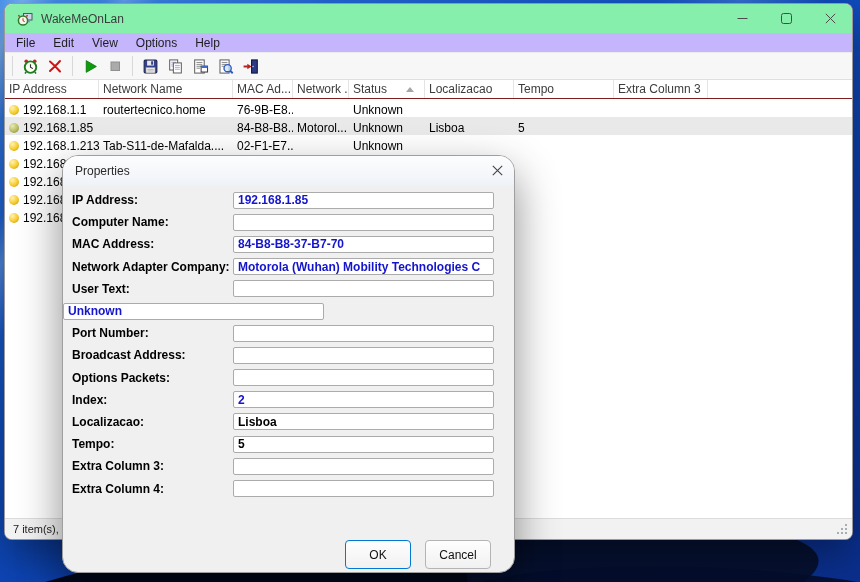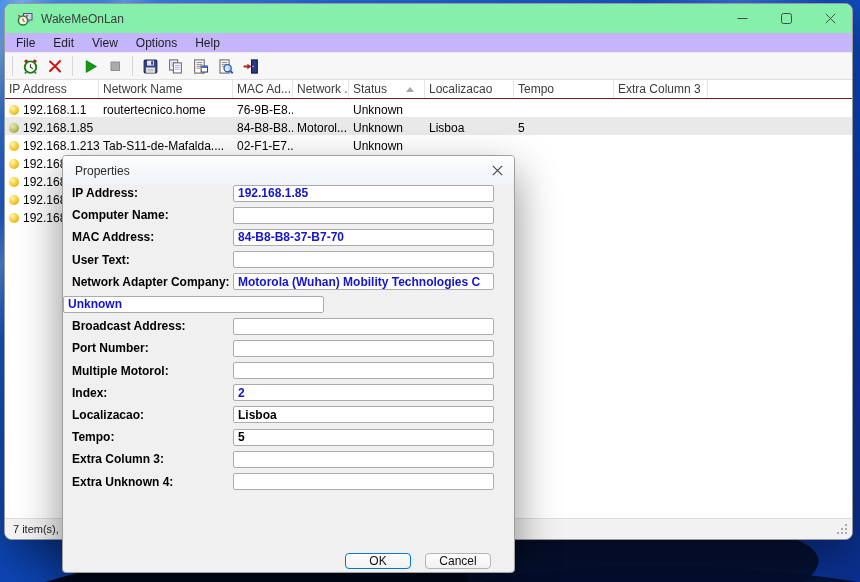--- a/index.html
+++ b/index.html
@@ -40,34 +40,34 @@
   .lv-c{padding-left:4px;overflow:hidden;white-space:nowrap;flex:0 0 auto}
   .ipcell{display:flex;align-items:center}
   .orb{width:10px;height:10px;border-radius:50%;margin-right:4px;flex:0 0 auto}
   .orb-yellow{background:radial-gradient(circle at 35% 30%,#fff3b0,#f7cb2e 55%,#c38d00)}
   .orb-olive{background:radial-gradient(circle at 35% 30%,#e8eab2,#b9bd62 55%,#7e812e)}
 
   .statusbar{height:21px;background:#f2f2f2;border-top:1px solid #dcdcdc;display:flex;align-items:center;padding:0 8px;font-size:11px;color:#222;flex:0 0 auto;position:relative}
   .grip{position:absolute;right:5px;bottom:5px;width:2px;height:2px;background:#a7adb3;box-shadow:0 -4px 0 #a7adb3,0 -8px 0 #a7adb3,-4px 0 0 #a7adb3,-4px -4px 0 #a7adb3,-8px 0 0 #a7adb3}
 
   
-  .dialog{position:absolute;left:62px;top:155px;width:453px;height:418px;background:#f0f0f0;border:1px solid #9f9f9f;border-radius:4px;box-shadow:0 18px 44px rgba(0,0,0,.45);z-index:5;overflow:hidden}
+  .dialog{position:absolute;left:62px;top:155px;width:453px;height:418px;background:#f0f0f0;border:1px solid #9f9f9f;border-radius:16px;box-shadow:0 18px 44px rgba(0,0,0,.45);z-index:5;overflow:hidden}
   .dlg-titlebar{height:29px;background:linear-gradient(#fdfdfe,#eff3f8);display:flex;align-items:center;padding:0 0 0 12px;color:#2a2a2a}
   .dlg-close{margin-left:auto;width:34px;height:100%;display:flex;align-items:center;justify-content:center}
-  .dlg-fields{position:absolute;left:0;top:26px;right:0}
+  .dlg-fields{position:absolute;left:0;top:33px;right:0}
   .dlg-field{height:22.2px;display:flex;align-items:center}
   .dlg-label{width:170px;padding-left:9px;font-weight:bold;color:#000;flex:0 0 auto;white-space:nowrap;overflow:hidden}
   .dlg-input{width:261px;height:17px;background:#fff;border:1px solid #ababab;border-radius:2px;display:flex;align-items:center;padding:0 4px;font-weight:bold;overflow:hidden;white-space:nowrap}
   .dlg-input.focused{border-color:#0067c0;border-bottom-width:2px}
   .caret{display:none;width:1px;height:12px;background:#000;flex:0 0 auto}
   .dlg-input.focused .caret{display:inline-block}
   .val-blue{color:#1414cc}
   .val-black{color:#000}
   .dlg-buttons{position:absolute;right:23px;bottom:3px;display:flex;gap:14px}
-  .dlg-btn{width:66px;height:16px;background:linear-gradient(#fefefe,#f1f1f1);border:1px solid #b4b4b4;border-radius:4px;display:flex;align-items:center;justify-content:center;color:#111}
+  .dlg-btn{width:66px;height:29px;background:linear-gradient(#fefefe,#f1f1f1);border:1px solid #b4b4b4;border-radius:4px;display:flex;align-items:center;justify-content:center;color:#111}
   .dlg-btn.primary{border-color:#0078d4}
 </style>
 </head>
 <body>
 
 <div class="desktop">
   <div class="wp-streaks"></div>
   <div class="wp-dark1"></div>
   <div class="wp-dark2"></div>
   <div class="wp-dark3"></div>
@@ -349,61 +349,61 @@
 
       <div class="dlg-field">
         <span class="dlg-label">MAC Address:</span>
         <div class="dlg-input">
           <span class="val-blue">84-B8-B8-37-B7-70</span>
 
         </div>
       </div>
 
       <div class="dlg-field">
+        <span class="dlg-label">Network Adapter Company:</span>
+        <div class="dlg-input">
+          <span class="val-blue">Motorola (Wuhan) Mobility Technologies C</span>
+
+        </div>
+      </div>
+
+      <div class="dlg-field">
         <span class="dlg-label">User Text:</span>
         <div class="dlg-input">
           <span></span>
 
         </div>
       </div>
 
       <div class="dlg-field">
-        <span class="dlg-label">Network Adapter Company:</span>
-        <div class="dlg-input">
-          <span class="val-blue">Motorola (Wuhan) Mobility Technologies C</span>
-
-        </div>
-      </div>
-
-      <div class="dlg-field">
         <div class="dlg-input">
           <span class="val-blue">Unknown</span>
 
         </div>
       </div>
 
 
       <div class="dlg-field">
+        <span class="dlg-label">Port Number:</span>
+        <div class="dlg-input">
+          <span></span>
+
+        </div>
+      </div>
+
+      <div class="dlg-field">
         <span class="dlg-label">Broadcast Address:</span>
         <div class="dlg-input">
           <span></span>
 
         </div>
       </div>
 
       <div class="dlg-field">
-        <span class="dlg-label">Port Number:</span>
-        <div class="dlg-input">
-          <span></span>
-
-        </div>
-      </div>
-
-      <div class="dlg-field">
-        <span class="dlg-label">Multiple Motorol:</span>
+        <span class="dlg-label">Options Packets:</span>
         <div class="dlg-input">
           <span></span>
 
         </div>
       </div>
 
       <div class="dlg-field">
         <span class="dlg-label">Index:</span>
         <div class="dlg-input">
           <span class="val-blue">2</span>
@@ -429,21 +429,21 @@
 
       <div class="dlg-field">
         <span class="dlg-label">Extra Column 3:</span>
         <div class="dlg-input">
           <span></span>
 
         </div>
       </div>
 
       <div class="dlg-field">
-        <span class="dlg-label">Extra Unknown 4:</span>
+        <span class="dlg-label">Extra Column 4:</span>
         <div class="dlg-input">
           <span></span>
 
         </div>
       </div>
 
     </div>
   <div class="dlg-buttons">
     <div class="dlg-btn primary">OK</div>
     <div class="dlg-btn">Cancel</div>

